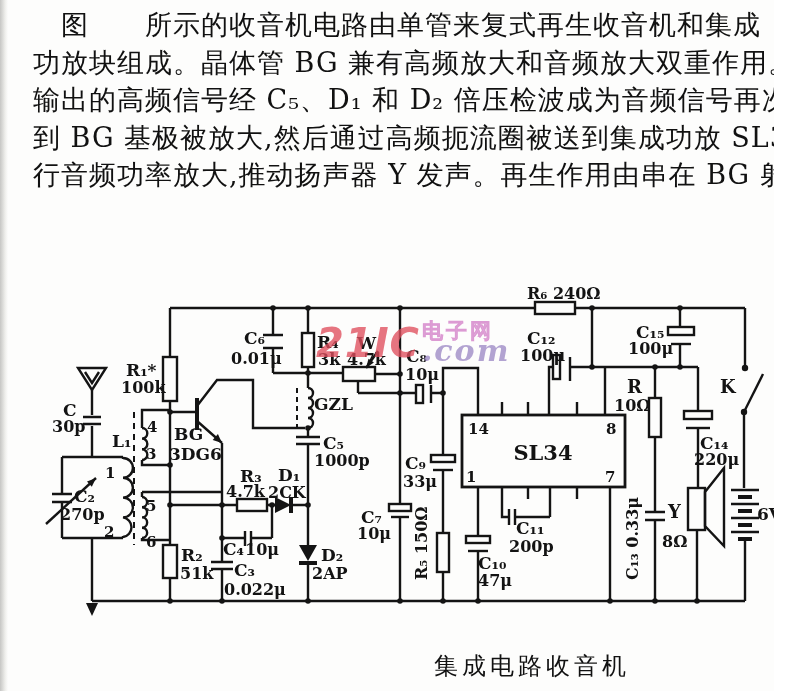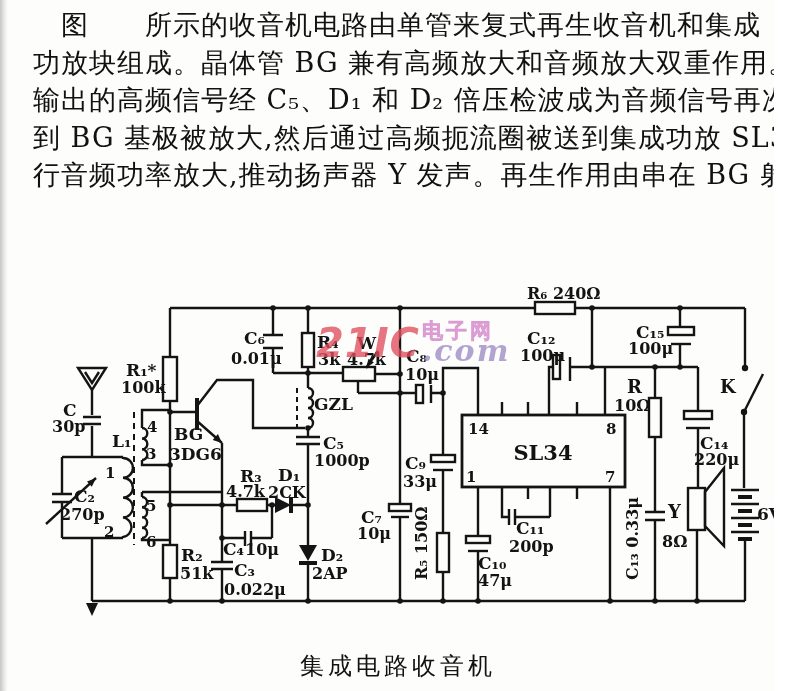--- a/index.html
+++ b/index.html
@@ -14,21 +14,21 @@
   #schematic{position:absolute;left:0;top:280px;}
   #watermark{position:absolute;left:316px;top:320px;display:flex;align-items:flex-end;
         opacity:.78;pointer-events:none;z-index:3;}
   #wm-brand{font-family:"DejaVu Sans","Liberation Sans",sans-serif;font-style:italic;
         font-weight:bold;font-size:40px;line-height:40px;color:#e04f5e;letter-spacing:1px;}
   #wm-right{margin-left:2px;display:flex;flex-direction:column;}
   #wm-cn{font-size:21px;line-height:21px;font-weight:bold;color:#e0a8da;letter-spacing:3px;
         -webkit-text-stroke:.6px #d37fc8;}
   #wm-com{font-family:"DejaVu Serif",serif;font-style:italic;font-weight:bold;font-size:30px;
         line-height:24px;color:#9e8ac6;margin-top:-2px;letter-spacing:2px;}
-  #caption{position:absolute;left:300px;top:650px;width:330px;text-align:left;
+  #caption{position:absolute;left:300px;top:650px;width:330px;text-align:right;
         font-size:24px;letter-spacing:4px;font-weight:500;}
   svg text{font-family:"DejaVu Serif","Liberation Serif",serif;font-weight:bold;
         font-size:17px;fill:#131313;}
   .wire{stroke:#141414;stroke-width:2.4;fill:none;}
   .comp{stroke:#141414;stroke-width:2.4;fill:none;}
   .thick{stroke:#141414;stroke-width:4;fill:none;}
   .solid{fill:#141414;stroke:none;}
   .dash{stroke:#141414;stroke-width:2;fill:none;stroke-dasharray:6 5;}
   .val{font-size:16px;}
   .tap{font-size:15px;}

